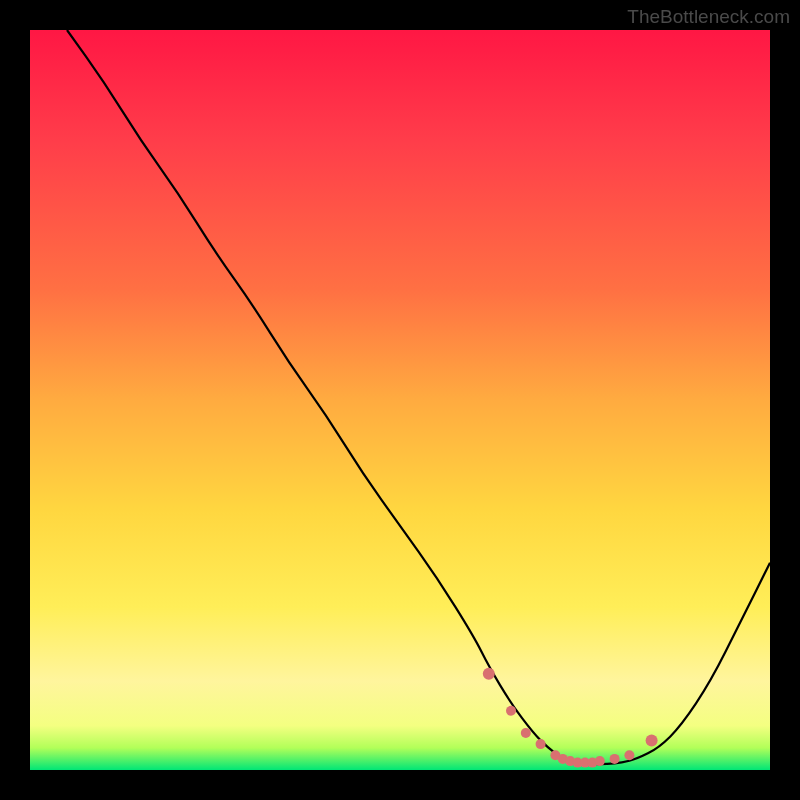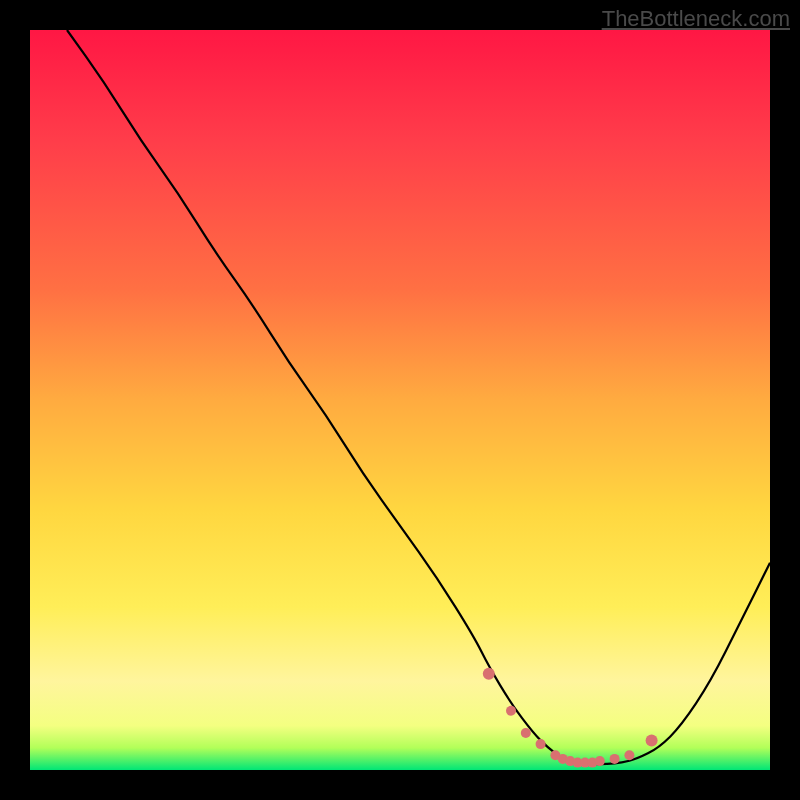--- a/index.html
+++ b/index.html
@@ -1,17 +1,17 @@
 <!DOCTYPE html>
 <html><head>
   <meta charset="utf-8">
   <style>
     * { margin: 0; padding: 0; box-sizing: border-box; }
     body { width: 800px; height: 800px; background: #000; position: relative; font-family: Arial, sans-serif; }
-    .watermark { position: absolute; top: 6px; right: 10px; color: #4a4a4a; font-size: 22px; font-weight: 500; z-index: 10; text-decoration: underline; }
+    .watermark { position: absolute; top: 6px; right: 10px; color: #4a4a4a; font-size: 19px; font-weight: 500; z-index: 10; }
     .chart-area { position: absolute; top: 30px; left: 30px; width: 740px; height: 740px; }
     .gradient-bg { position: absolute; top: 0; left: 0; width: 100%; height: 100%; }
     .curve-svg { position: absolute; top: 0; left: 0; width: 100%; height: 100%; }
   </style>
 </head>
 <body>
 
 <div class="watermark">TheBottleneck.com</div>
 
 <div class="chart-area">

